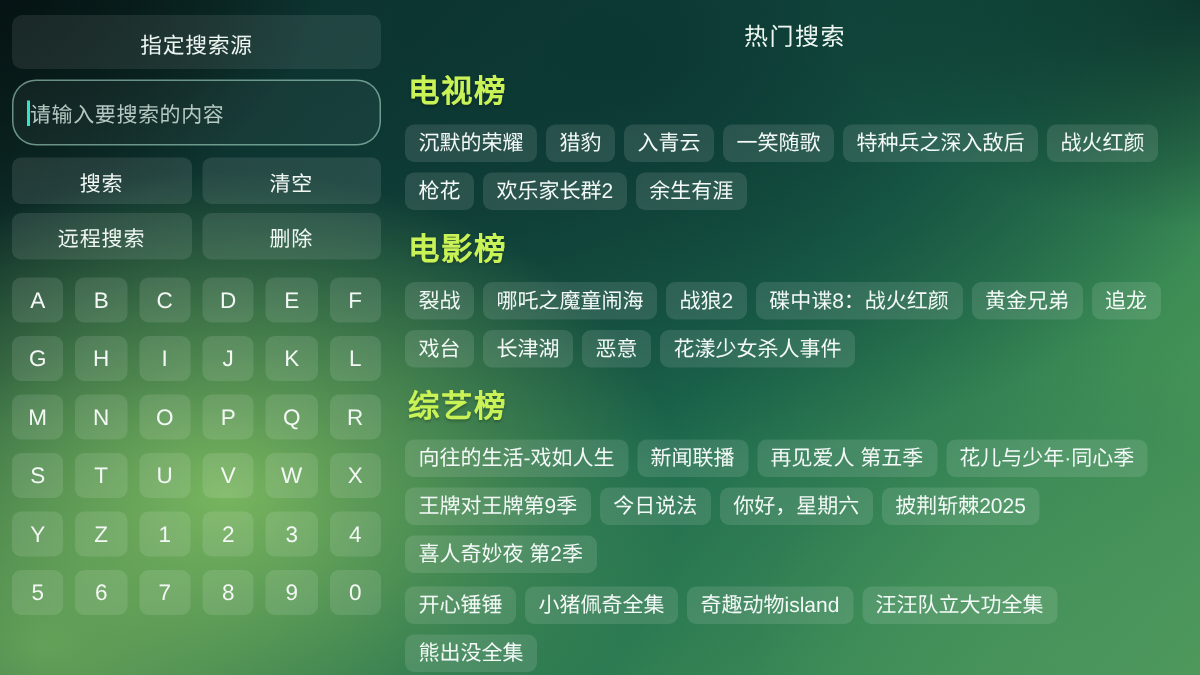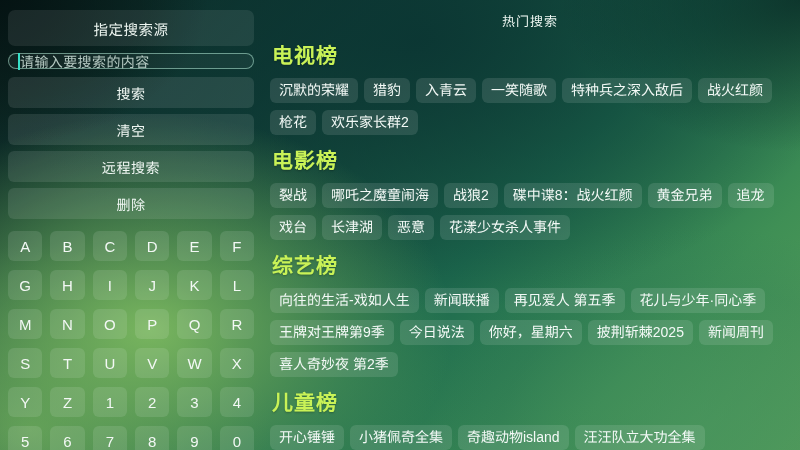--- a/index.html
+++ b/index.html
@@ -60,21 +60,21 @@
     display: flex;
     align-items: center;
     justify-content: center;
     color: #eef6f1;
     font-size: 14.5px;
     letter-spacing: 0.5px;
   }
 
   .search-box {
     margin-top: 7px;
-    height: 16px;
+    height: 44px;
     border-radius: 16px;
     border: 1px solid rgba(180,235,215,0.55);
     background: rgba(255,255,255,0.045);
     display: flex;
     align-items: center;
     padding-left: 9px;
     position: relative;
   }
   .caret {
     width: 2px;
@@ -86,21 +86,21 @@
     color: #c3d6cf;
     font-size: 14px;
     margin-left: 0px;
     letter-spacing: 0.4px;
     opacity: 0.92;
   }
 
   .btn-grid {
     margin-top: 8px;
     display: grid;
-    grid-template-columns: 1fr;
+    grid-template-columns: 1fr 1fr;
     gap: 6px 7px;
   }
   .act-btn {
     height: 31px;
     border-radius: 6px;
     background: rgba(255,255,255,0.10);
     display: flex;
     align-items: center;
     justify-content: center;
     color: #f0f7f3;
@@ -134,21 +134,21 @@
     width: 538px;
     height: 450px;
     padding: 0 6px 0 4px;
     z-index: 3;
     overflow: hidden;
   }
 
   .hot-title {
     text-align: center;
     color: #eef7f2;
-    font-size: 13px;
+    font-size: 16px;
     padding-top: 11px;
     letter-spacing: 1px;
   }
 
   .section { margin-top: 9px; }
   .section-title {
     color: #c9f257;
     font-size: 21px;
     font-weight: bold;
     padding-left: 6px;
@@ -252,20 +252,21 @@
           <div class="section-title">电视榜</div>
           <div class="chip-wrap">
             <div class="chip">沉默的荣耀</div>
             <div class="chip">猎豹</div>
             <div class="chip">入青云</div>
             <div class="chip">一笑随歌</div>
             <div class="chip">特种兵之深入敌后</div>
             <div class="chip">战火红颜</div>
             <div class="chip">枪花</div>
             <div class="chip">欢乐家长群2</div>
+            <div class="chip">余生有涯</div>
           </div>
         </div>
         <div class="section">
           <div class="section-title">电影榜</div>
           <div class="chip-wrap">
             <div class="chip">裂战</div>
             <div class="chip">哪吒之魔童闹海</div>
             <div class="chip">战狼2</div>
             <div class="chip">碟中谍8：战火红颜</div>
             <div class="chip">黄金兄弟</div>
@@ -280,26 +281,24 @@
           <div class="section-title">综艺榜</div>
           <div class="chip-wrap">
             <div class="chip">向往的生活-戏如人生</div>
             <div class="chip">新闻联播</div>
             <div class="chip">再见爱人 第五季</div>
             <div class="chip">花儿与少年·同心季</div>
             <div class="chip">王牌对王牌第9季</div>
             <div class="chip">今日说法</div>
             <div class="chip">你好，星期六</div>
             <div class="chip">披荆斩棘2025</div>
-            <div class="chip">新闻周刊</div>
             <div class="chip">喜人奇妙夜 第2季</div>
           </div>
         </div>
         <div class="section">
-          <div class="section-title">儿童榜</div>
           <div class="chip-wrap">
             <div class="chip">开心锤锤</div>
             <div class="chip">小猪佩奇全集</div>
             <div class="chip">奇趣动物island</div>
             <div class="chip">汪汪队立大功全集</div>
             <div class="chip">熊出没全集</div>
           </div>
         </div>
       </div>
   </div>

